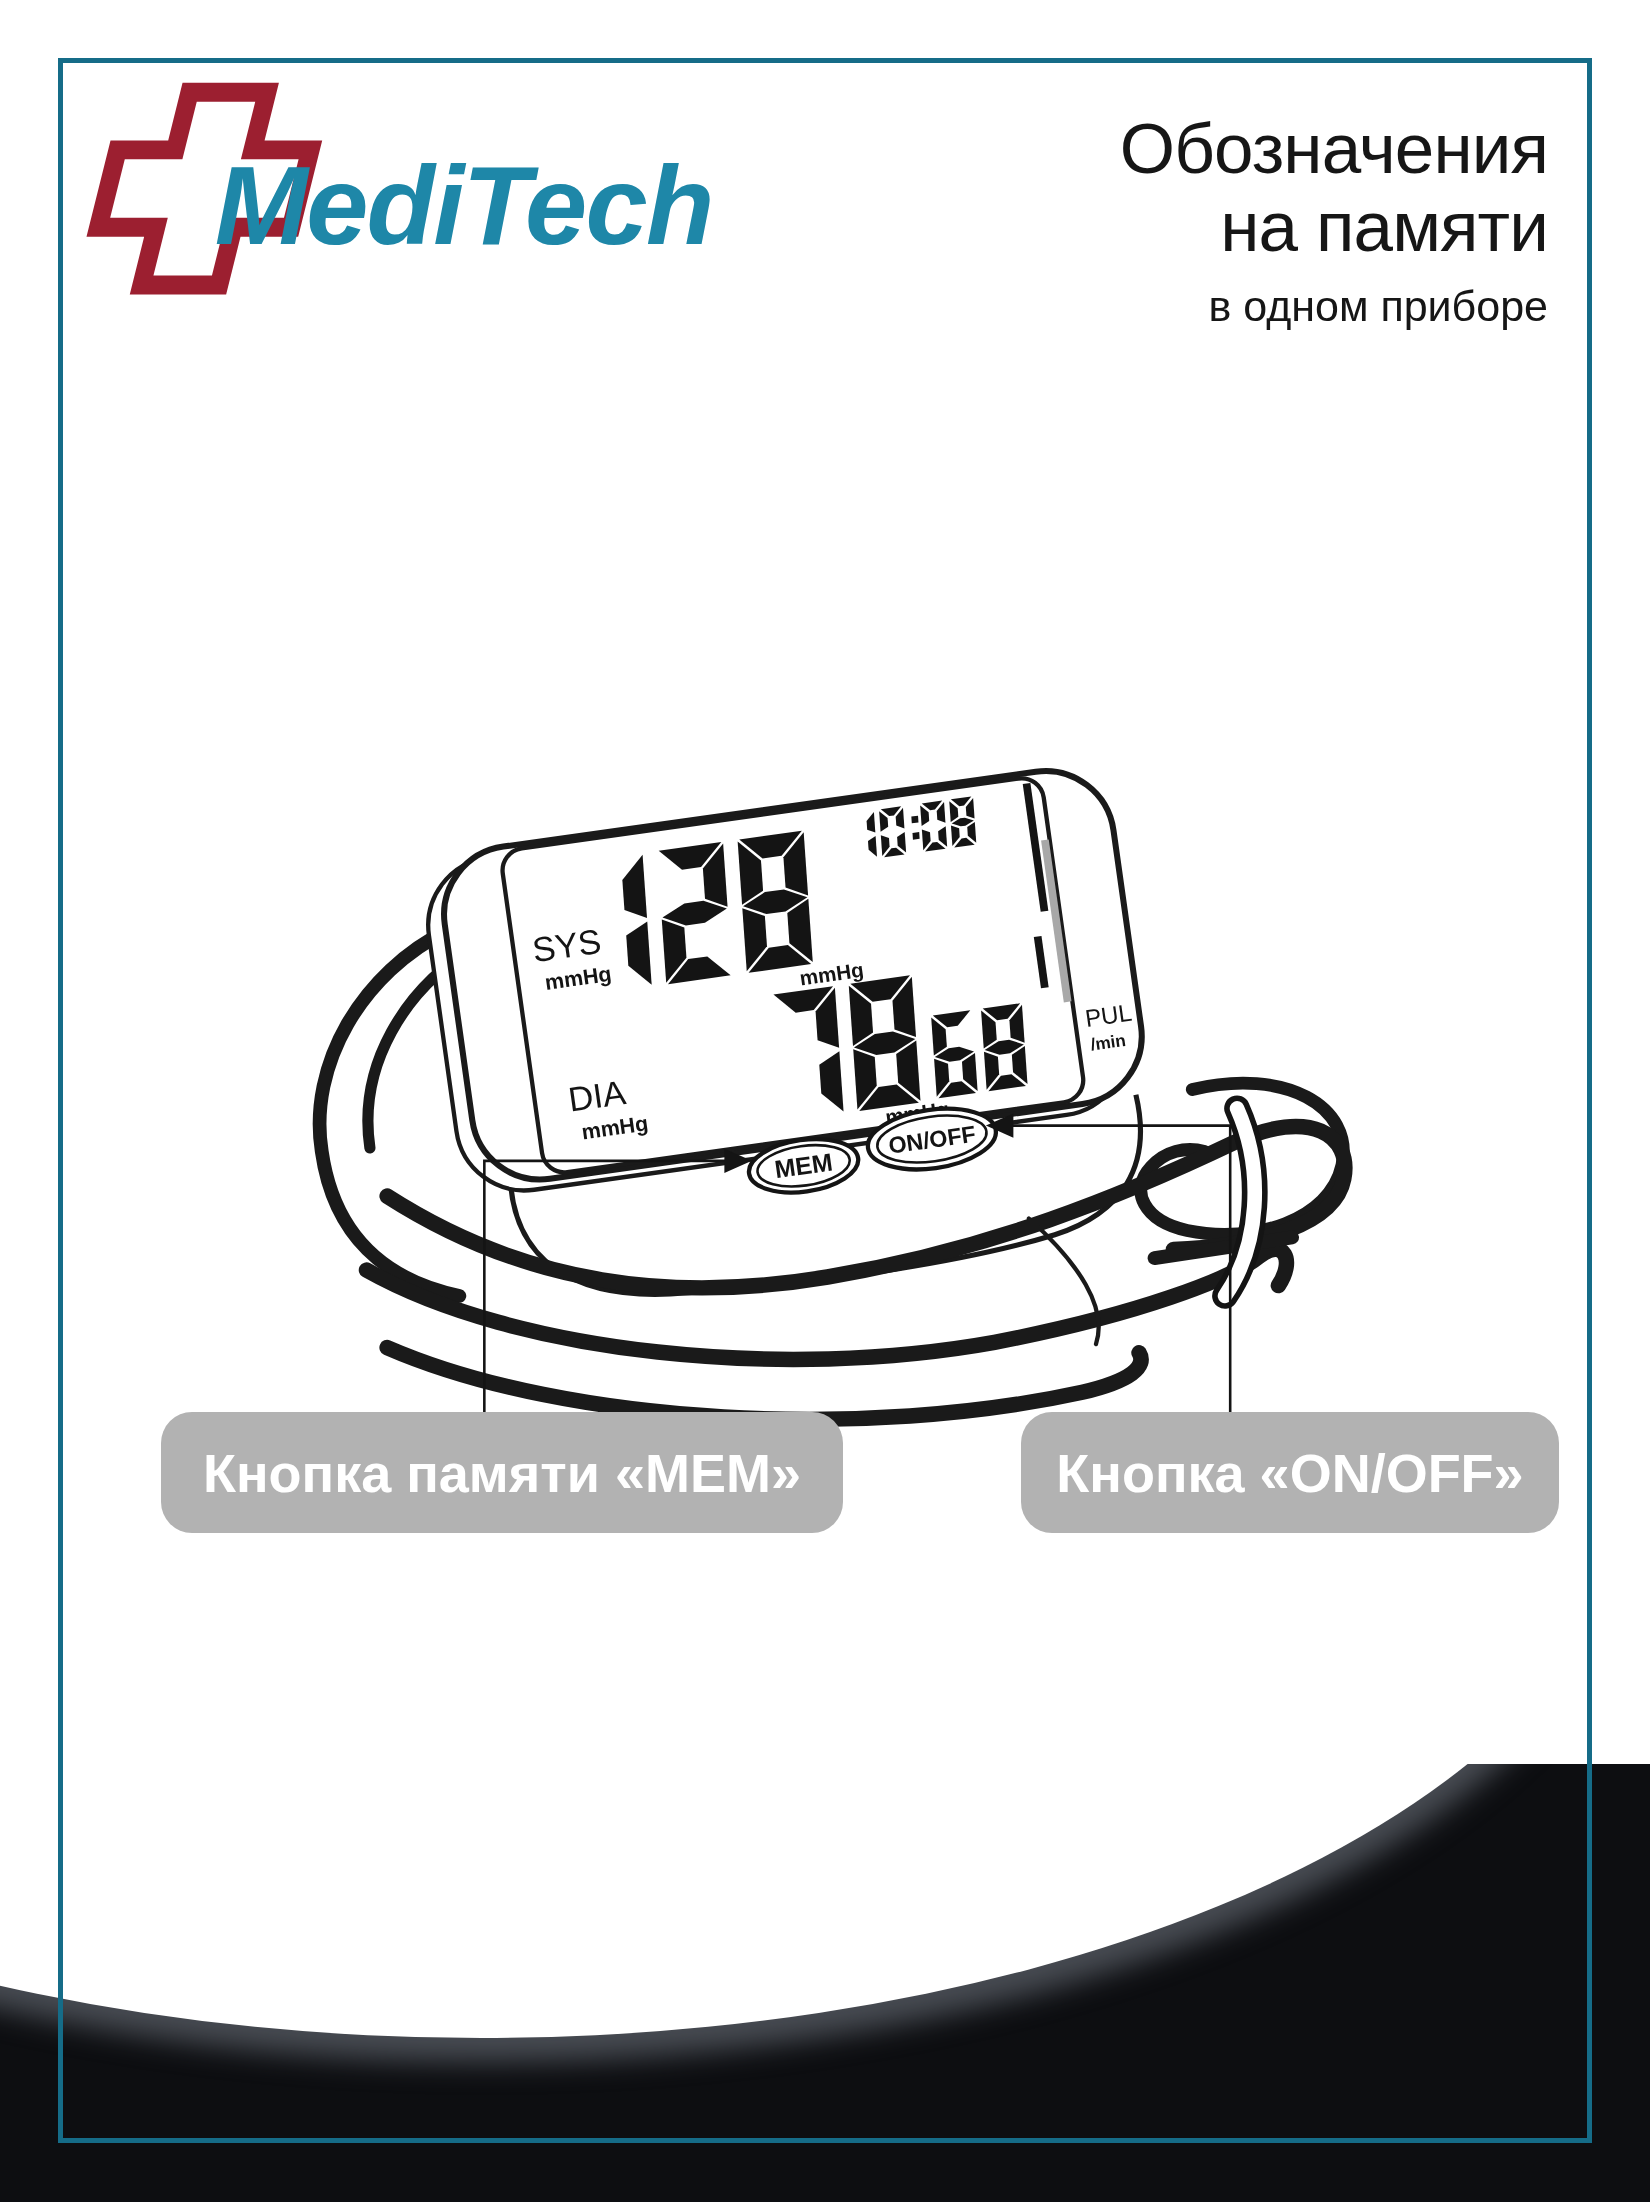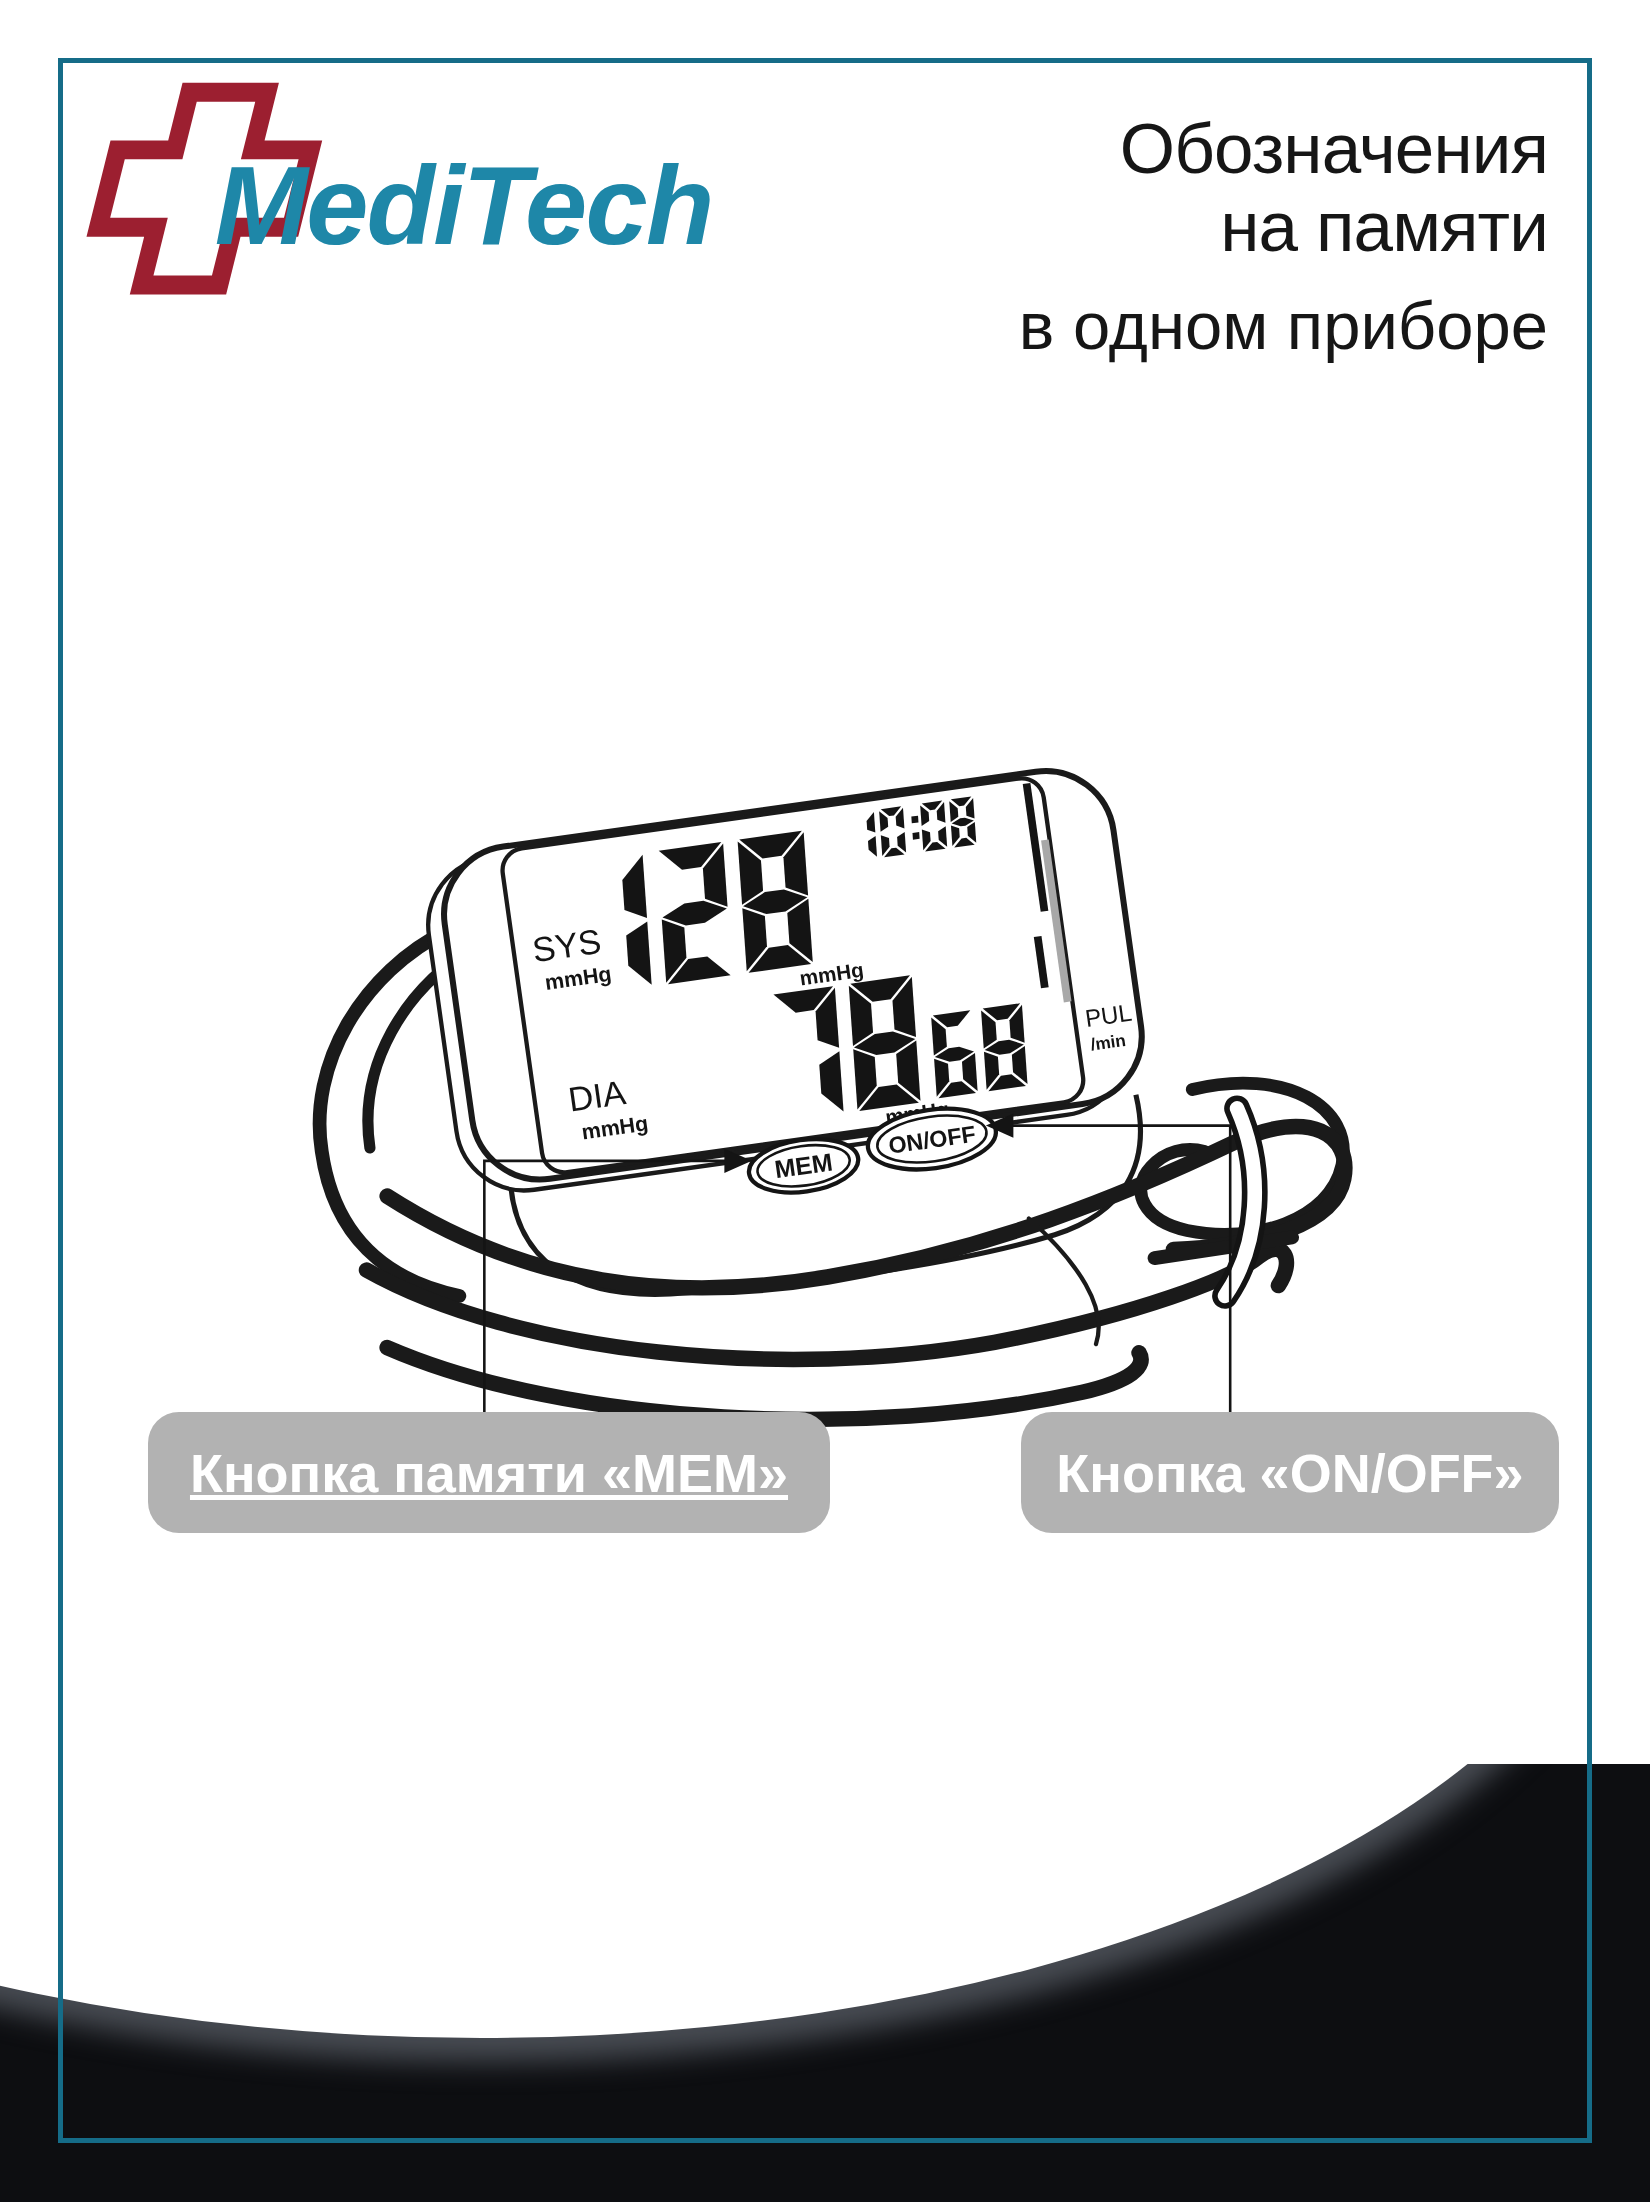--- a/index.html
+++ b/index.html
@@ -22,30 +22,30 @@
   
   .frame{position:absolute; left:58px; top:58px; width:1534px; height:2085px;
         border:5.2px solid var(--frame-teal); box-sizing:border-box; z-index:10;
         pointer-events:none;}
   
   .logo{position:absolute; left:77px; top:75px; width:740px; height:241px; z-index:5;}
   
   .titles{position:absolute; right:102px; top:110px; width:774px; text-align:right;
         color:var(--ink); z-index:5;}
   .title-main{font-size:71px; line-height:1.10; letter-spacing:-0.9px; font-weight:400;}
-  .title-sub{font-size:67px; line-height:1.1; margin-top:23px; font-weight:400;}
+  .title-sub{font-size:43px; line-height:1.1; margin-top:17px; font-weight:400;}
   
   .art{position:absolute; left:0; top:0; width:1650px; height:2203px; z-index:3;}
   .art text{font-family:"Liberation Sans", sans-serif; fill:#141414;}
   
   .pill{position:absolute; top:1412px; height:121px; border-radius:31px;
         background:var(--callout-gray); color:#ffffff; font-size:54px; font-weight:bold;
         display:flex; align-items:center; justify-content:center; z-index:4;
         letter-spacing:0px; white-space:nowrap;}
-  .pill-left{left:148px; width:682px;text-decoration:underline;}
+  .pill-left{left:161px; width:682px;}
   .pill-right{left:1021px; width:538px;}
 </style>
 </head>
 <body>
 
 <div class="page">
 
   <div class="wave">
     <div class="wave-gray"></div>
     <div class="wave-white"></div>

